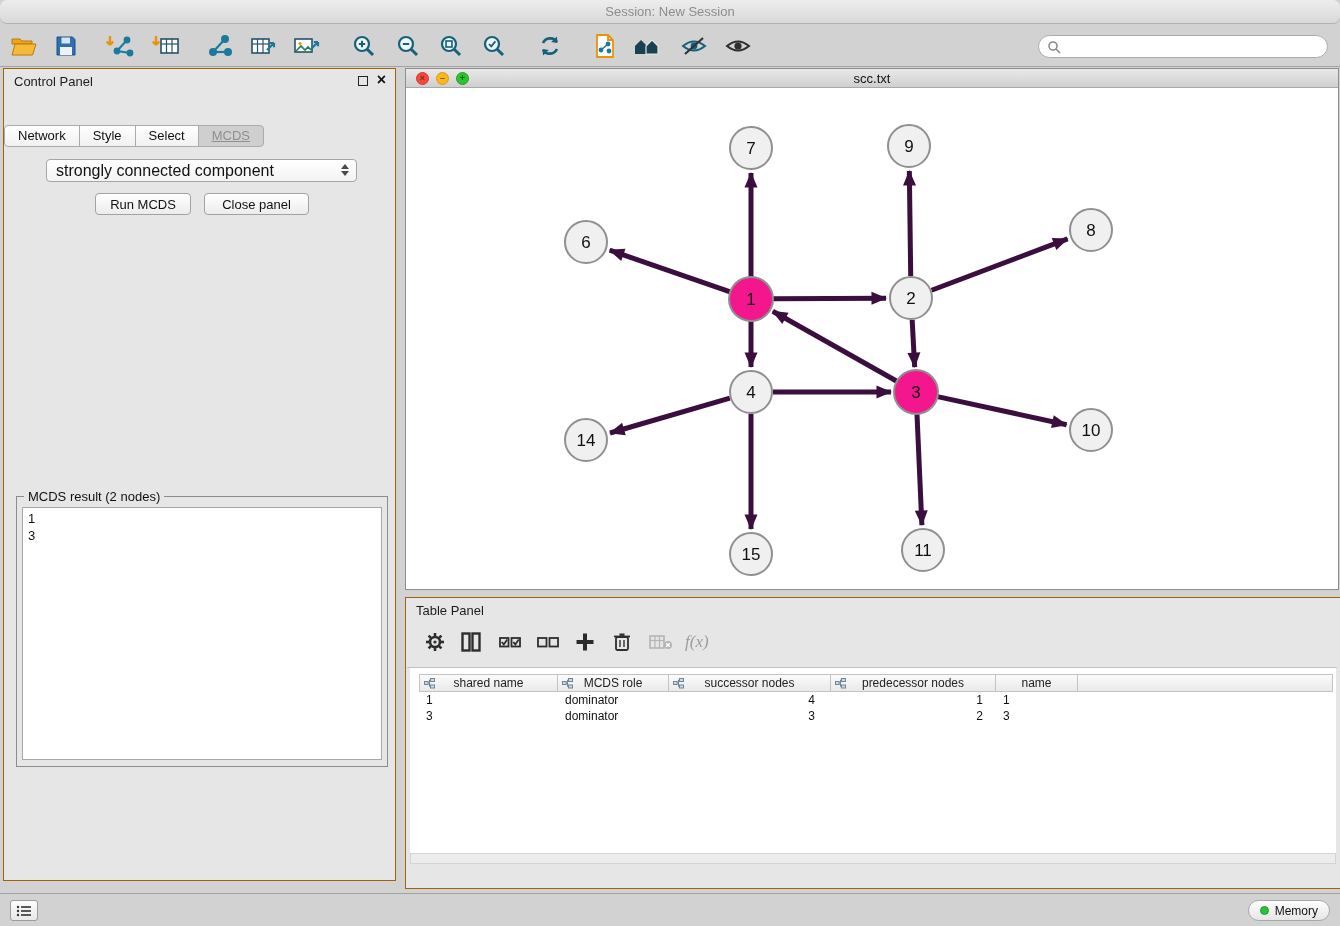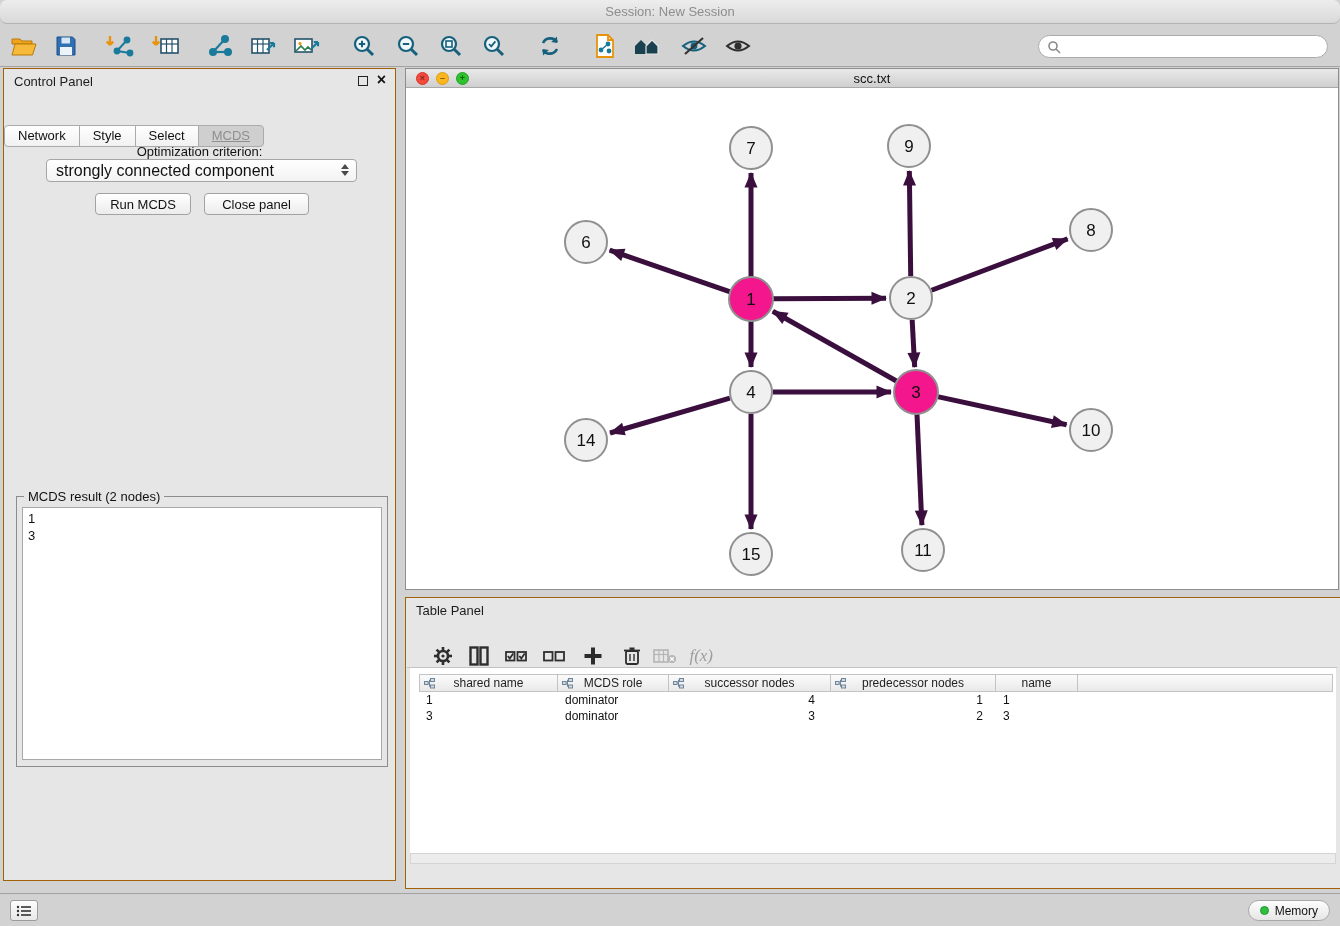--- a/index.html
+++ b/index.html
@@ -95,21 +95,21 @@
     display:flex; align-items:center; justify-content:center; font-size:9px; font-weight:bold; color:rgba(60,20,10,0.65); }
   .t-red{ left:10px; background:#f4493c; border:1px solid #d5382e; }
   .t-yellow{ left:30px; background:#f9b61e; border:1px solid #dd9c14; color:rgba(90,60,0,0.75); }
   .t-green{ left:50px; background:#2fc12e; border:1px solid #24a126; color:rgba(0,70,0,0.7); }
   .graph-svg{ position:absolute; left:0; top:19px; }
   .graph-svg text{ font-family:"Liberation Sans", sans-serif; }
 
   
   .table-panel{ left:405px; top:597px; width:1022px; height:292px; }
   .tp-toolbar{ position:absolute; left:1px; top:26px; width:930px; height:44px; border-bottom:1px solid #c2c2c2; }
-  .tpicon{ position:absolute; top:18px; width:28px; height:28px; display:flex; align-items:center; justify-content:flex-end; }
+  .tpicon{ position:absolute; top:4px; width:28px; height:28px; display:flex; align-items:center; justify-content:flex-start; }
   .fx-label{ font-family:"Liberation Serif", serif; font-style:italic; font-size:17px; color:#9d9d9d; }
   .table-area{ position:absolute; left:4px; top:70px; width:926px; height:185px; background:#fff; }
   .data-table{ position:absolute; left:9px; top:6px; }
   .thead-row{ display:flex; height:18px; }
   .th-cell{
     position:relative; height:18px; line-height:17px; text-align:center; font-size:12px; color:#222;
     background:linear-gradient(#fbfbfb,#e9e9e9); border:1px solid #c3c3c3; border-left:none;
   }
   .th-cell:first-child{ border-left:1px solid #c3c3c3; }
   .th-tree{ position:absolute; left:4px; top:3px; }
@@ -297,21 +297,20 @@
   <div class="panel-float"></div>
   <div class="panel-close">×</div>
 
   <div class="cp-tabs">
     <div class="cp-tab">Network</div>
     <div class="cp-tab">Style</div>
     <div class="cp-tab">Select</div>
     <div class="cp-tab disabled">MCDS</div>
   </div>
 
-  <div class="opt-label">Optimization criterion:</div>
 
   <div class="dropdown">
     <span>strongly connected component</span>
     <span class="steppers">
       <span class="tri-up"></span>
         <span class="tri-down"></span>
     </span>
   </div>
 
   <div class="cp-btn btn-run">Run MCDS</div>

